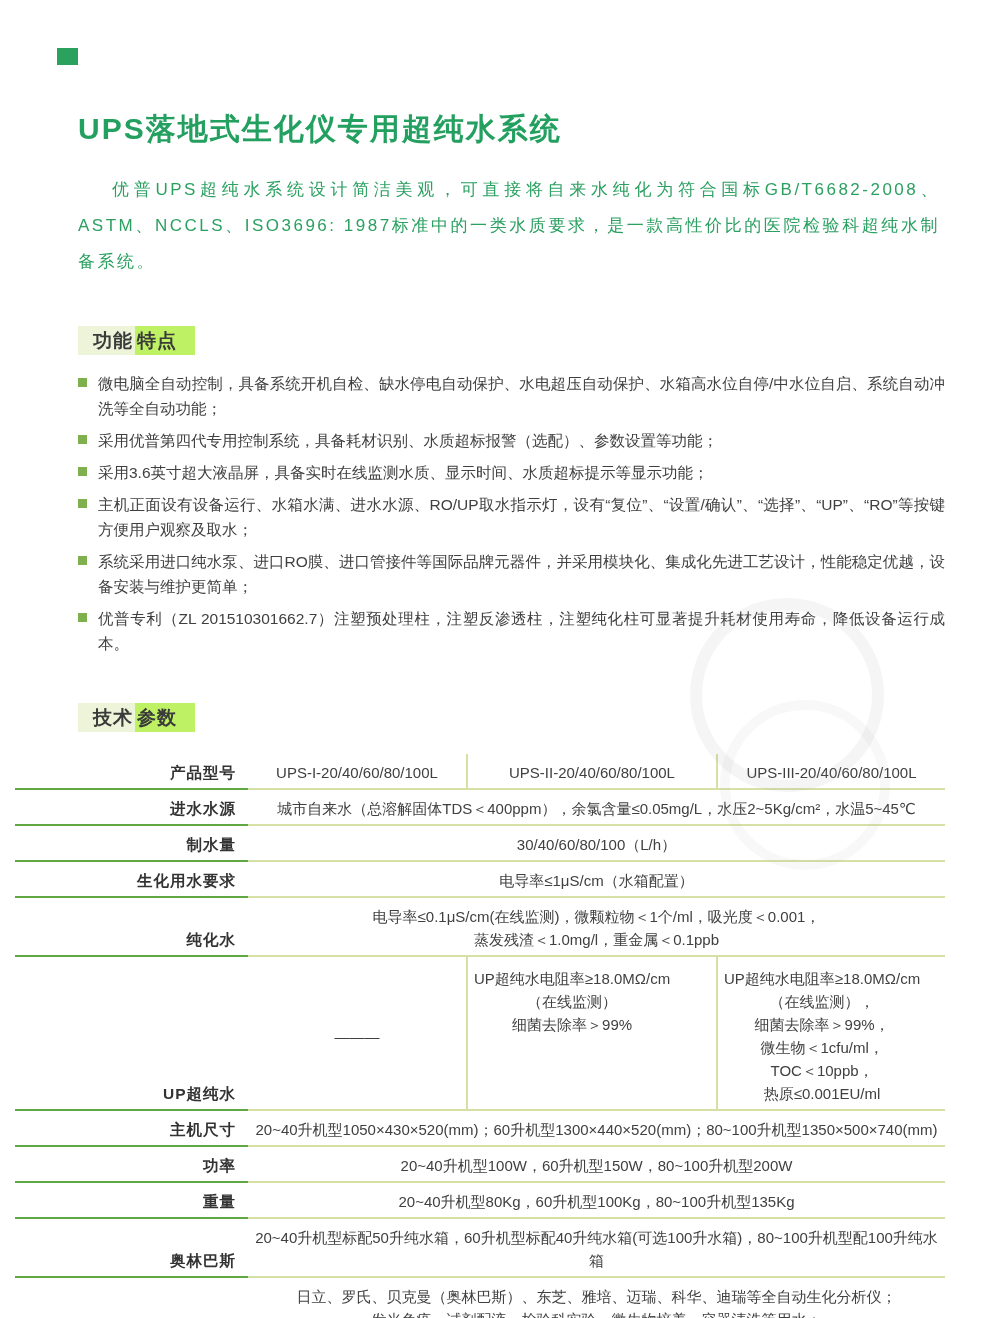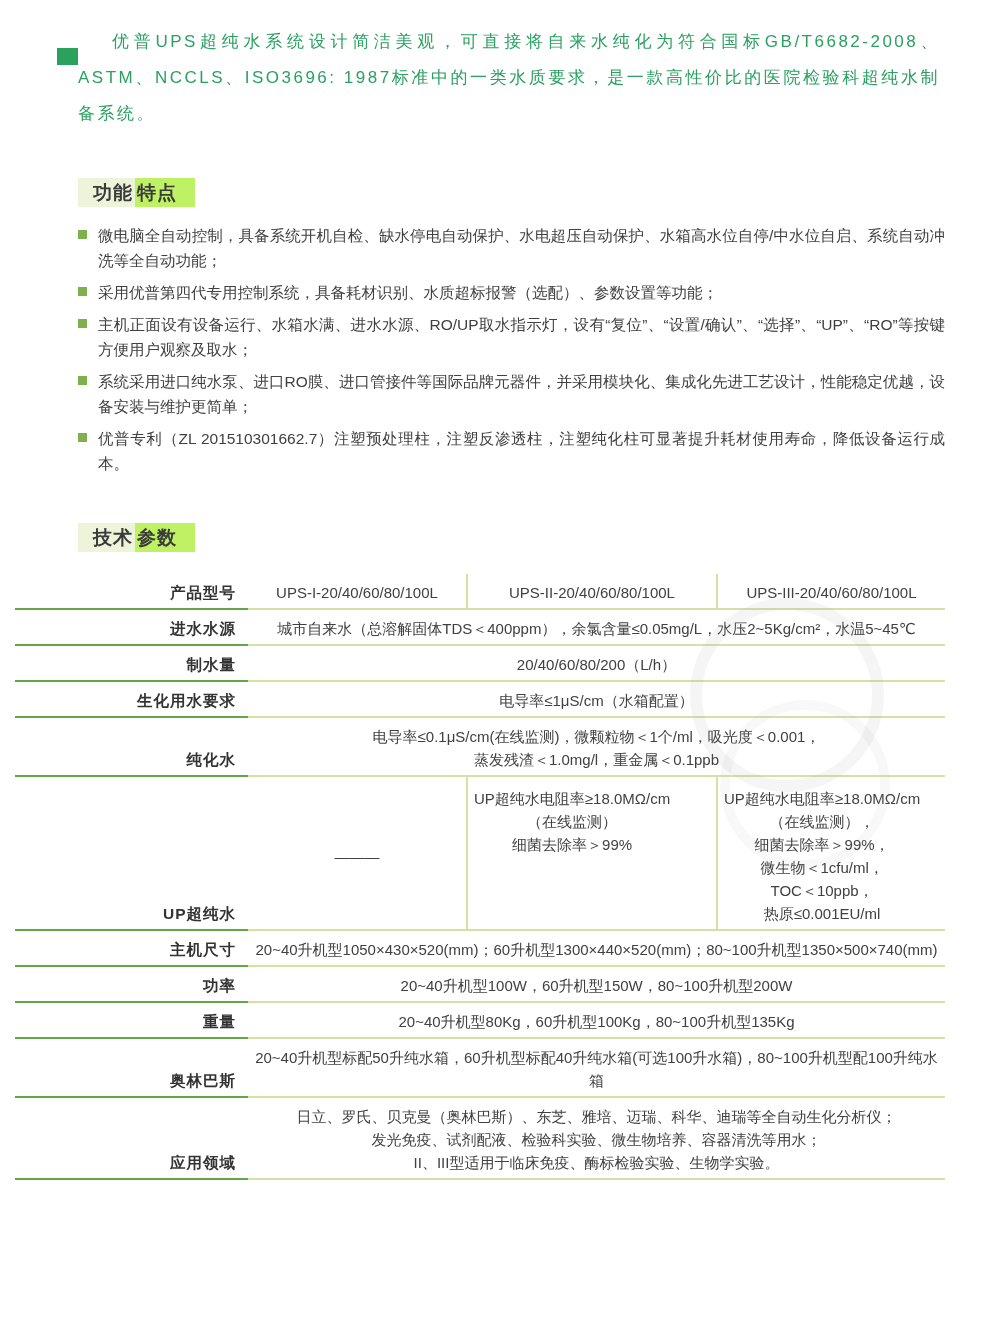--- a/index.html
+++ b/index.html
@@ -92,34 +92,35 @@
 </style>
 </head>
 <body>
 
 <div class="page">
 
   <div class="corner-mark"></div>
   <div class="watermark wm1"></div>
   <div class="watermark wm2"></div>
 
+  <h1 class="page-title">UPS落地式生化仪专用超纯水系统</h1>
 
   <p class="intro">优普UPS超纯水系统设计简洁美观，可直接将自来水纯化为符合国标GB/T6682-2008、ASTM、NCCLS、ISO3696: 1987标准中的一类水质要求，是一款高性价比的医院检验科超纯水制备系统。</p>
 
   <div>
     <div class="sec-heading heading-features">
       <span class="hl">功能</span>
         <span class="hr">特点</span>
     </div>
   </div>
 
   <ul class="features">
     <li><span class="bullet-sq"></span><span>微电脑全自动控制，具备系统开机自检、缺水停电自动保护、水电超压自动保护、水箱高水位自停/中水位自启、系统自动冲洗等全自动功能；</span></li>
     <li><span class="bullet-sq"></span><span>采用优普第四代专用控制系统，具备耗材识别、水质超标报警（选配）、参数设置等功能；</span></li>
-    <li><span class="bullet-sq"></span></li>
+    <li><span class="bullet-sq"></span><span>采用3.6英寸超大液晶屏，具备实时在线监测水质、显示时间、水质超标提示等显示功能；</span></li>
     <li><span class="bullet-sq"></span><span>主机正面设有设备运行、水箱水满、进水水源、RO/UP取水指示灯，设有“复位”、“设置/确认”、“选择”、“UP”、“RO”等按键方便用户观察及取水；</span></li>
     <li><span class="bullet-sq"></span><span>系统采用进口纯水泵、进口RO膜、进口管接件等国际品牌元器件，并采用模块化、集成化先进工艺设计，性能稳定优越，设备安装与维护更简单；</span></li>
     <li><span class="bullet-sq"></span><span>优普专利（ZL 201510301662.7）注塑预处理柱，注塑反渗透柱，注塑纯化柱可显著提升耗材使用寿命，降低设备运行成本。</span></li>
   </ul>
 
   <div>
     <div class="sec-heading heading-specs">
       <span class="hl">技术</span>
         <span class="hr">参数</span>
     </div>
@@ -136,21 +137,21 @@
       </div>
     </div>
 
     <div class="spec-row">
       <div class="spec-label">进水水源</div>
       <div class="spec-value">城市自来水（总溶解固体TDS＜400ppm），余氯含量≤0.05mg/L，水压2~5Kg/cm²，水温5~45℃</div>
     </div>
 
     <div class="spec-row">
       <div class="spec-label">制水量</div>
-      <div class="spec-value">20/40/60/80/200（L/h）</div>
+      <div class="spec-value">30/40/60/80/100（L/h）</div>
     </div>
 
     <div class="spec-row">
       <div class="spec-label">生化用水要求</div>
       <div class="spec-value">电导率≤1μS/cm（水箱配置）</div>
     </div>
 
     <div class="spec-row">
       <div class="spec-label">纯化水</div>
       <div class="spec-value">电导率≤0.1μS/cm(在线监测)，微颗粒物＜1个/ml，吸光度＜0.001，

